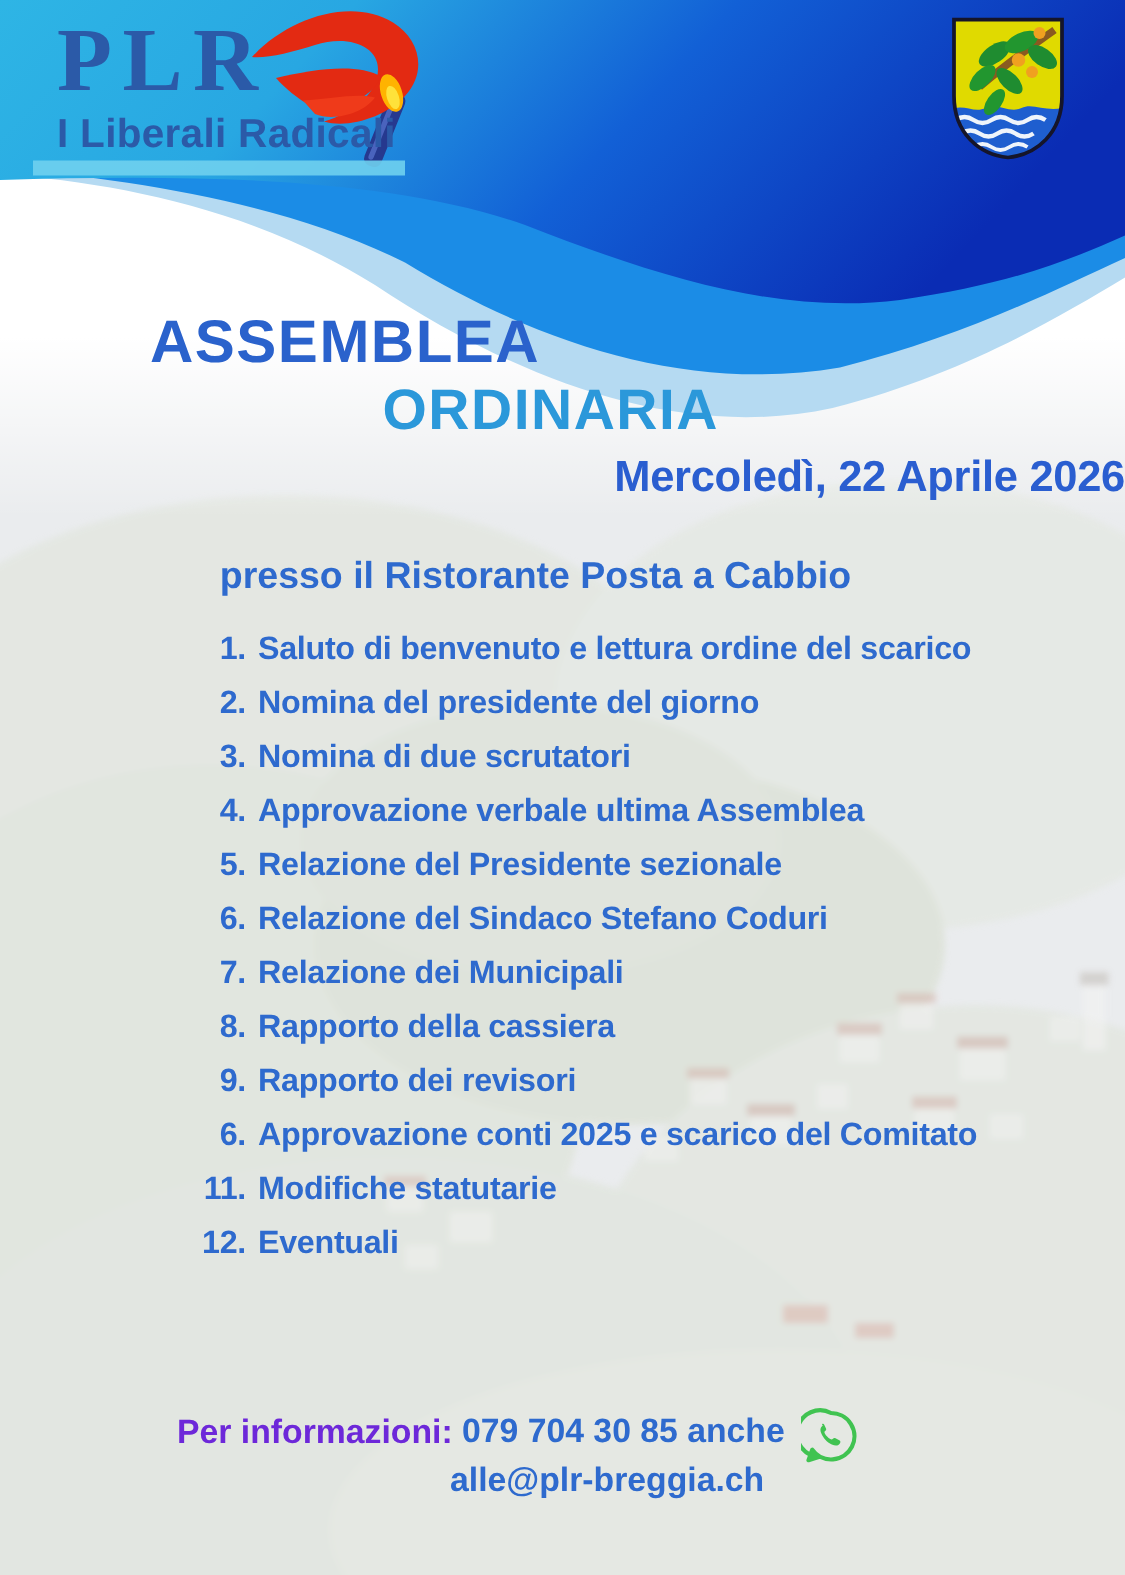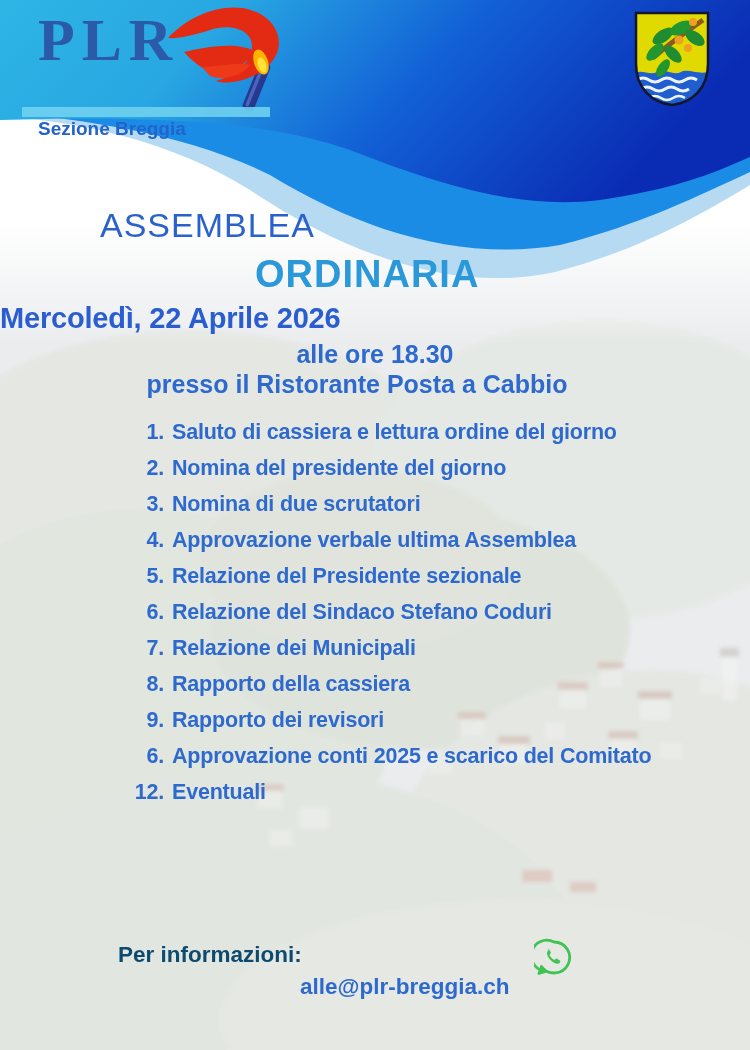--- a/index.html
+++ b/index.html
@@ -35,28 +35,28 @@
   .sezione{
     position:absolute; left:38px; top:118px;
     font-weight:700; font-size:19px; color:#2363cc;
   }
   .flame{ position:absolute; left:162px; top:4px; }
   .coa{ position:absolute; left:633px; top:10px; }
 
   
   .t1{
     position:absolute; left:100px; top:206px;
-    font-size:34px; font-weight:400; color:#2a62cc; letter-spacing:1px;
+    font-size:40px; font-weight:700; color:#2a62cc; letter-spacing:1px;
   }
   .t2{
     position:absolute; left:255px; top:253px;
     font-size:38px; font-weight:700; color:#2b98da; letter-spacing:1px;
   }
   .date{
-    position:absolute; left:0; top:302px; width:750px; text-align:left;
+    position:absolute; left:0; top:302px; width:750px; text-align:right;
     font-size:29px; font-weight:700; color:#2a5ed0; letter-spacing:-0.2px;
   }
   .time{
     position:absolute; left:0; top:340px; width:750px; text-align:center;
     font-size:25px; font-weight:600; color:#2e6ace;
   }
   .venue{
     position:absolute; left:-18px; top:370px; width:750px; text-align:center;
     font-size:25px; font-weight:600; color:#2e6ace;
   }
@@ -68,21 +68,21 @@
     margin-bottom:6px; font-size:21.5px; font-weight:600; color:#2e6ace;
     line-height:30px; letter-spacing:-0.2px;
   }
   .agenda .num{ text-align:right; }
 
   .closing{
     position:absolute; left:118px; top:891px;
     font-size:22px; font-weight:600; color:#2e6ace; letter-spacing:-0.2px;
   }
   .info-label{ position:absolute; left:118px; top:942px;
-    font-size:22.5px; font-weight:600; color:#0c4a6e; }
+    font-size:22.5px; font-weight:600; color:#6d28d9; }
   .info-phone{ position:absolute; left:308px; top:941px;
     font-size:22.5px; font-weight:600; color:#2e6ace; }
   .info-email{ position:absolute; left:300px; top:974px;
     font-size:22.5px; font-weight:600; color:#2e6ace; }
   .wa{ position:absolute; left:534px; top:938px; }
 </style>
 </head>
 <body>
 
 <div class="page">
@@ -155,22 +155,22 @@
       <rect x="98.5" y="60" width="3.5" height="46" rx="2" fill="#4a63bd"></rect>
     </g>
     <path d="M6,34 C30,8 72,-6 100,11 C118,22 123,44 108,60 C95,74 70,82 54,77
              C74,71 90,58 90,42 C90,26 69,19 48,26 C32,31 16,35 6,34 Z" fill="#e32a12"></path>
     <path d="M22,48 C48,42 76,38 92,47 C86,62 62,72 44,66 C37,62 28,55 22,48 Z" fill="#e32a12"></path>
     <path d="M40,63 C58,62 76,58 88,61 C80,72 60,77 48,72 Z" fill="#ef3a1a"></path>
     <ellipse cx="99" cy="58" rx="7" ry="13" transform="rotate(-18 99 58)" fill="#ffb300"></ellipse>
     <ellipse cx="100" cy="61" rx="4" ry="8" transform="rotate(-18 100 61)" fill="#ffe23a"></ellipse>
   </svg>
 
+  <div class="plr-sub">I Liberali Radicali</div>
   <div class="cyan-bar"></div>
-  <div class="sezione">Sezione Breggia</div>
 
   <svg class="coa" width="78" height="98" viewBox="0 0 78 98">
     <defs>
       <clipPath id="shield">
         <path d="M3,3 H75 V54 C75,79 58,93 39,95 C20,93 3,79 3,54 Z"></path>
       </clipPath>
     </defs>
     <path d="M3,3 H75 V54 C75,79 58,93 39,95 C20,93 3,79 3,54 Z" fill="#e0da00"></path>
     <g clip-path="url(#shield)">
       <path d="M0,64 C8,58 16,66 24,62 C32,58 40,66 48,62 C56,58 66,66 78,61 V98 H0 Z" fill="#1e5ecf"></path>
@@ -187,27 +187,26 @@
       <circle cx="46" cy="30" r="4.5" fill="#f0a020"></circle>
       <circle cx="55" cy="38" r="4" fill="#f0a020"></circle>
       <circle cx="60" cy="12" r="4" fill="#f0a020"></circle>
     </g>
     <path d="M3,3 H75 V54 C75,79 58,93 39,95 C20,93 3,79 3,54 Z" fill="none" stroke="#15152a" stroke-width="2.5"></path>
   </svg>
 
   <div class="t1">ASSEMBLEA</div>
   <div class="t2">ORDINARIA</div>
   <div class="date">Mercoledì, 22 Aprile 2026</div>
-  <div class="time">alle ore 18.30</div>
   <div class="venue">presso il Ristorante Posta a Cabbio</div>
 
   <ol class="agenda">
     <li>
         <span class="num">1.</span>
-        <span>Saluto di cassiera e lettura ordine del giorno</span>
+        <span>Saluto di benvenuto e lettura ordine del scarico</span>
       </li>
     <li>
         <span class="num">2.</span>
         <span>Nomina del presidente del giorno</span>
       </li>
     <li>
         <span class="num">3.</span>
         <span>Nomina di due scrutatori</span>
       </li>
     <li>
@@ -232,26 +231,31 @@
       </li>
     <li>
         <span class="num">9.</span>
         <span>Rapporto dei revisori</span>
       </li>
     <li>
         <span class="num">6.</span>
         <span>Approvazione conti 2025 e scarico del Comitato</span>
       </li>
     <li>
+        <span class="num">11.</span>
+        <span>Modifiche statutarie</span>
+      </li>
+    <li>
         <span class="num">12.</span>
         <span>Eventuali</span>
       </li>
   </ol>
 
   <div class="info-label">Per informazioni:</div>
+  <div class="info-phone">079 704 30 85 anche</div>
   <div class="info-email">alle@plr-breggia.ch</div>
 
   <svg class="wa" width="40" height="40" viewBox="0 0 40 40">
     <path d="M20,4 A15.5,15.5 0 1 1 7.5,28.5 L5,35.5 L12.3,33.2 A15.5,15.5 0 1 1 20,4 Z" fill="none" stroke="#40c351" stroke-width="2.8" stroke-linejoin="round"></path>
     <path d="M14.5,12.5 c-1.5,1 -2,2.5 -1,5 c1.2,3 3.8,6 7,7.5 c2.8,1.3 4.5,0.8 5.5,-0.8
              c0.5,-0.9 0.3,-1.5 -0.5,-2 l-2.5,-1.4 c-0.7,-0.4 -1.2,-0.2 -1.7,0.4
              c-0.5,0.6 -1,0.7 -1.8,0.2 c-1.5,-0.9 -2.8,-2.2 -3.6,-3.7 c-0.4,-0.8 -0.3,-1.3 0.3,-1.8
              c0.6,-0.5 0.8,-1 0.4,-1.8 l-1.1,-2.2 c-0.4,-0.8 -0.9,-0.9 -1.5,-0.4 Z" fill="#40c351"></path>
   </svg>
 

